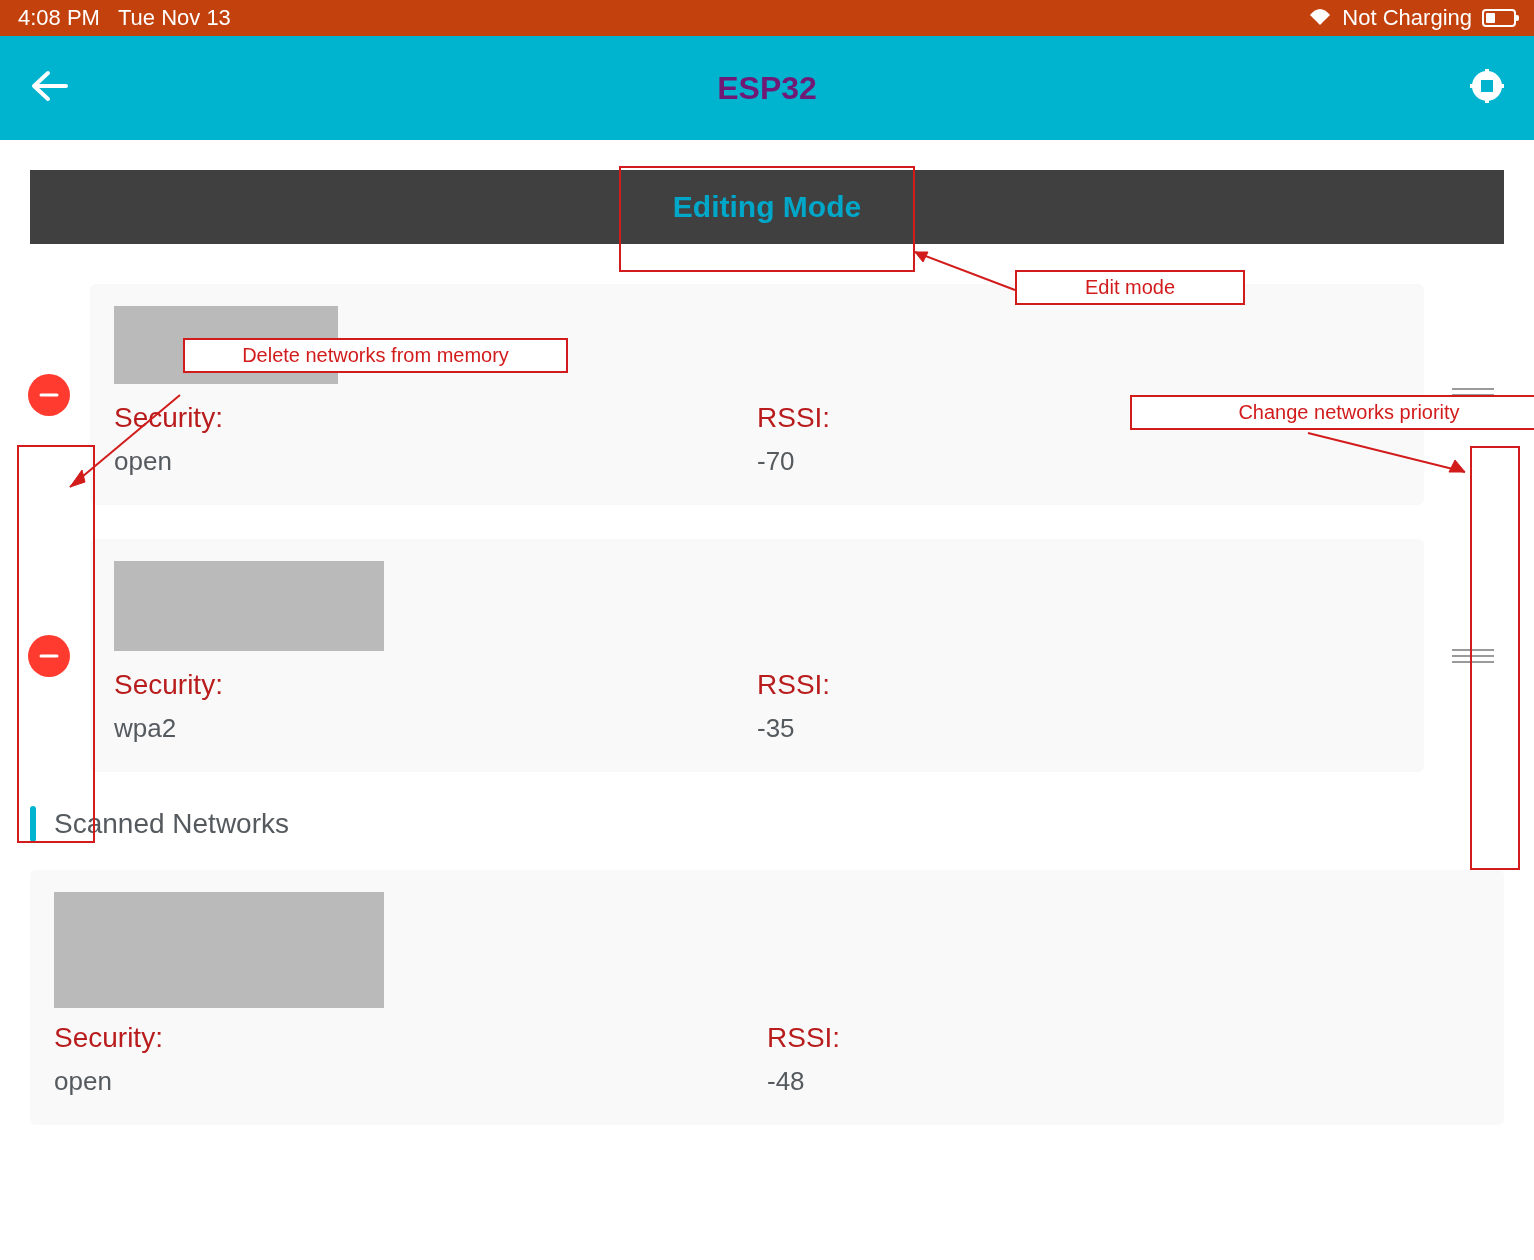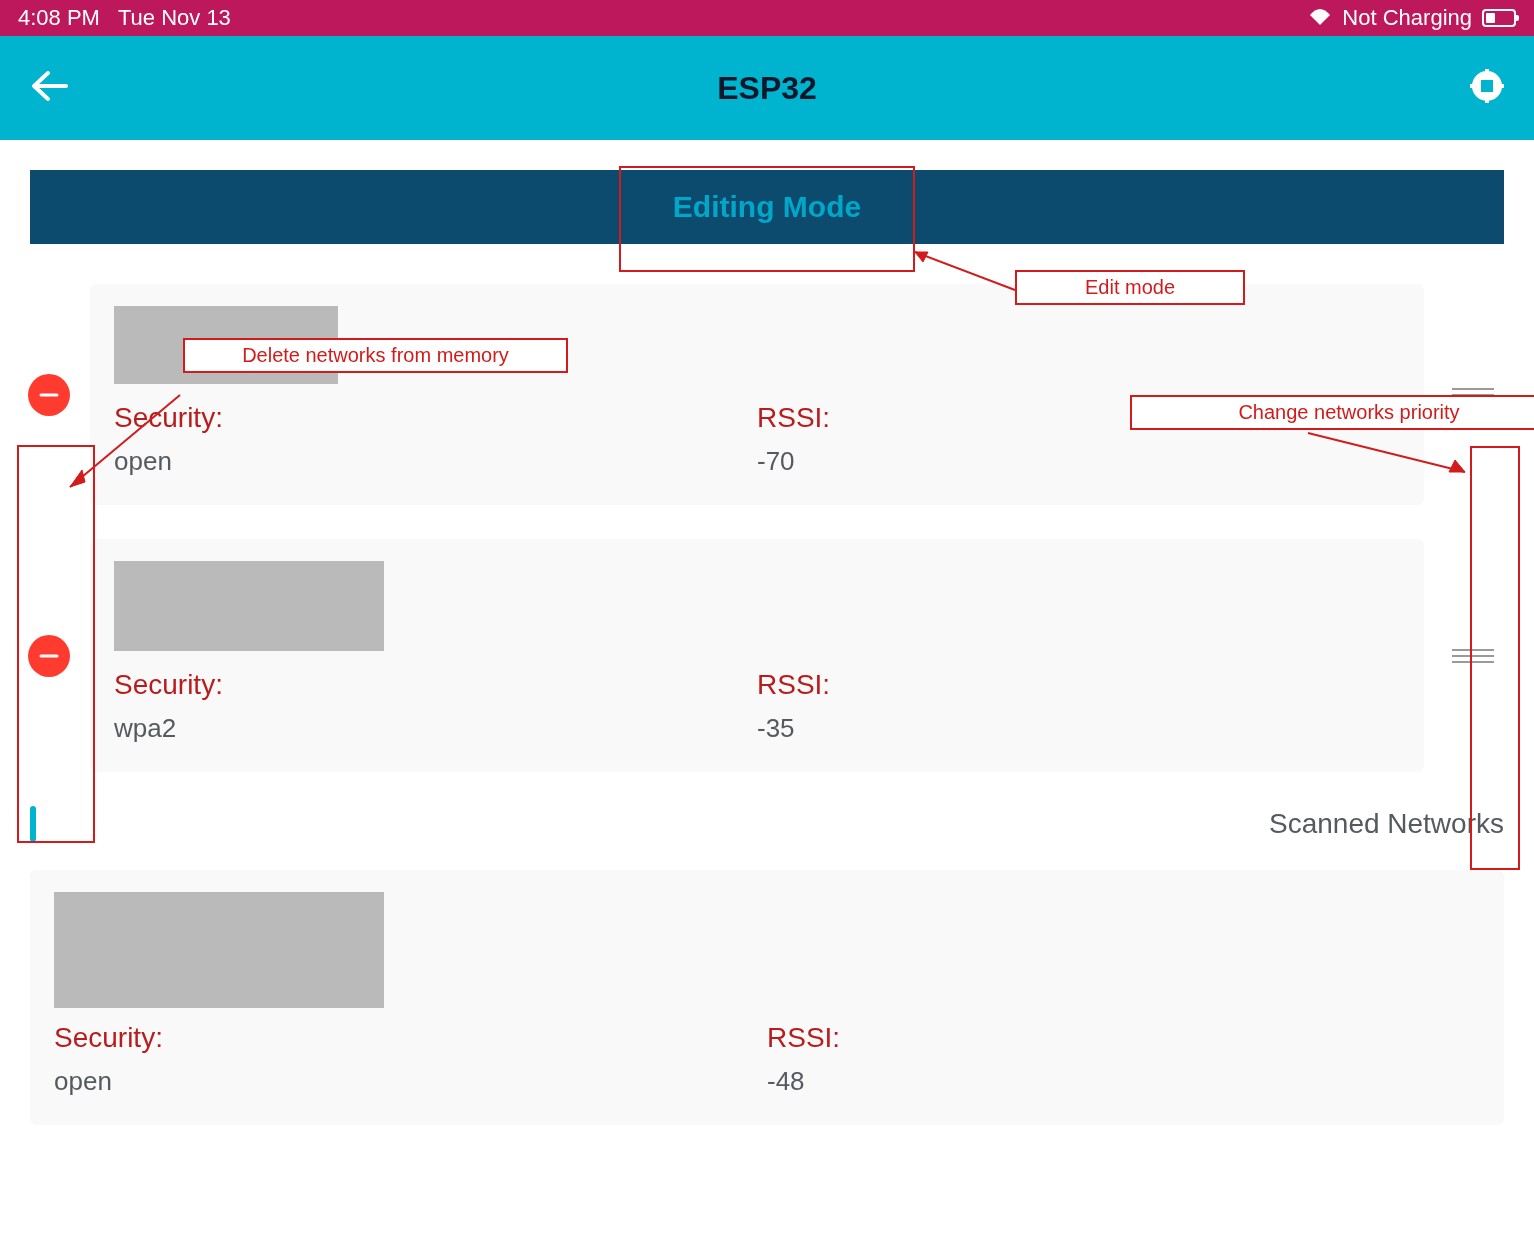--- a/index.html
+++ b/index.html
@@ -13,21 +13,21 @@
       width: 1534px;
       height: 1260px;
       background: #ffffff;
       position: relative;
       overflow: hidden;
     }
 
     
     .status-bar {
       height: 36px;
-      background: #be185d;
+      background: #c2410c;
       color: #ffffff;
       display: flex;
       align-items: center;
       justify-content: space-between;
       padding: 0 18px;
       font-size: 22px;
       font-weight: 400;
     }
     .status-left { display: flex; gap: 18px; }
     .status-right { display: flex; align-items: center; gap: 10px; }
@@ -61,21 +61,21 @@
       width: 9px;
       height: 10px;
       background: #fff;
       border-radius: 1px;
     }
 
     
     .header-bar {
       height: 104px;
       background: #00b4d0;
-      color: #0f172a;
+      color: #701a75;
       display: flex;
       align-items: center;
       justify-content: space-between;
       padding: 0 30px;
       text-align: center;
     }
     .back-arrow {
       cursor: pointer;
     }
     .header-title {
@@ -96,21 +96,21 @@
 
     
     .editing-banner-wrap {
       display: flex;
       justify-content: center;
       margin-bottom: 40px;
       position: relative;
     }
     .editing-banner {
       flex: 1;
-      background: #0c4a6e;
+      background: #404040;
       height: 74px;
       display: flex;
       align-items: center;
       justify-content: center;
       font-size: 30px;
       font-weight: 600;
       color: #00a7c9;
     }
     .editing-box {
       position: absolute;
@@ -220,21 +220,20 @@
     }
     .drag-handle .bar {
       height: 2px;
       background: #9a9a9a;
       margin: 4px 0;
     }
 
     
     .scanned-section {
       margin-top: 20px;
-      justify-content: space-between;
     }
     .scanned-card {
       margin-left: 0;
       margin-right: 0;
     }
 
     
     .anno-box {
       position: absolute;
       border: 2px solid #d21c1c;

